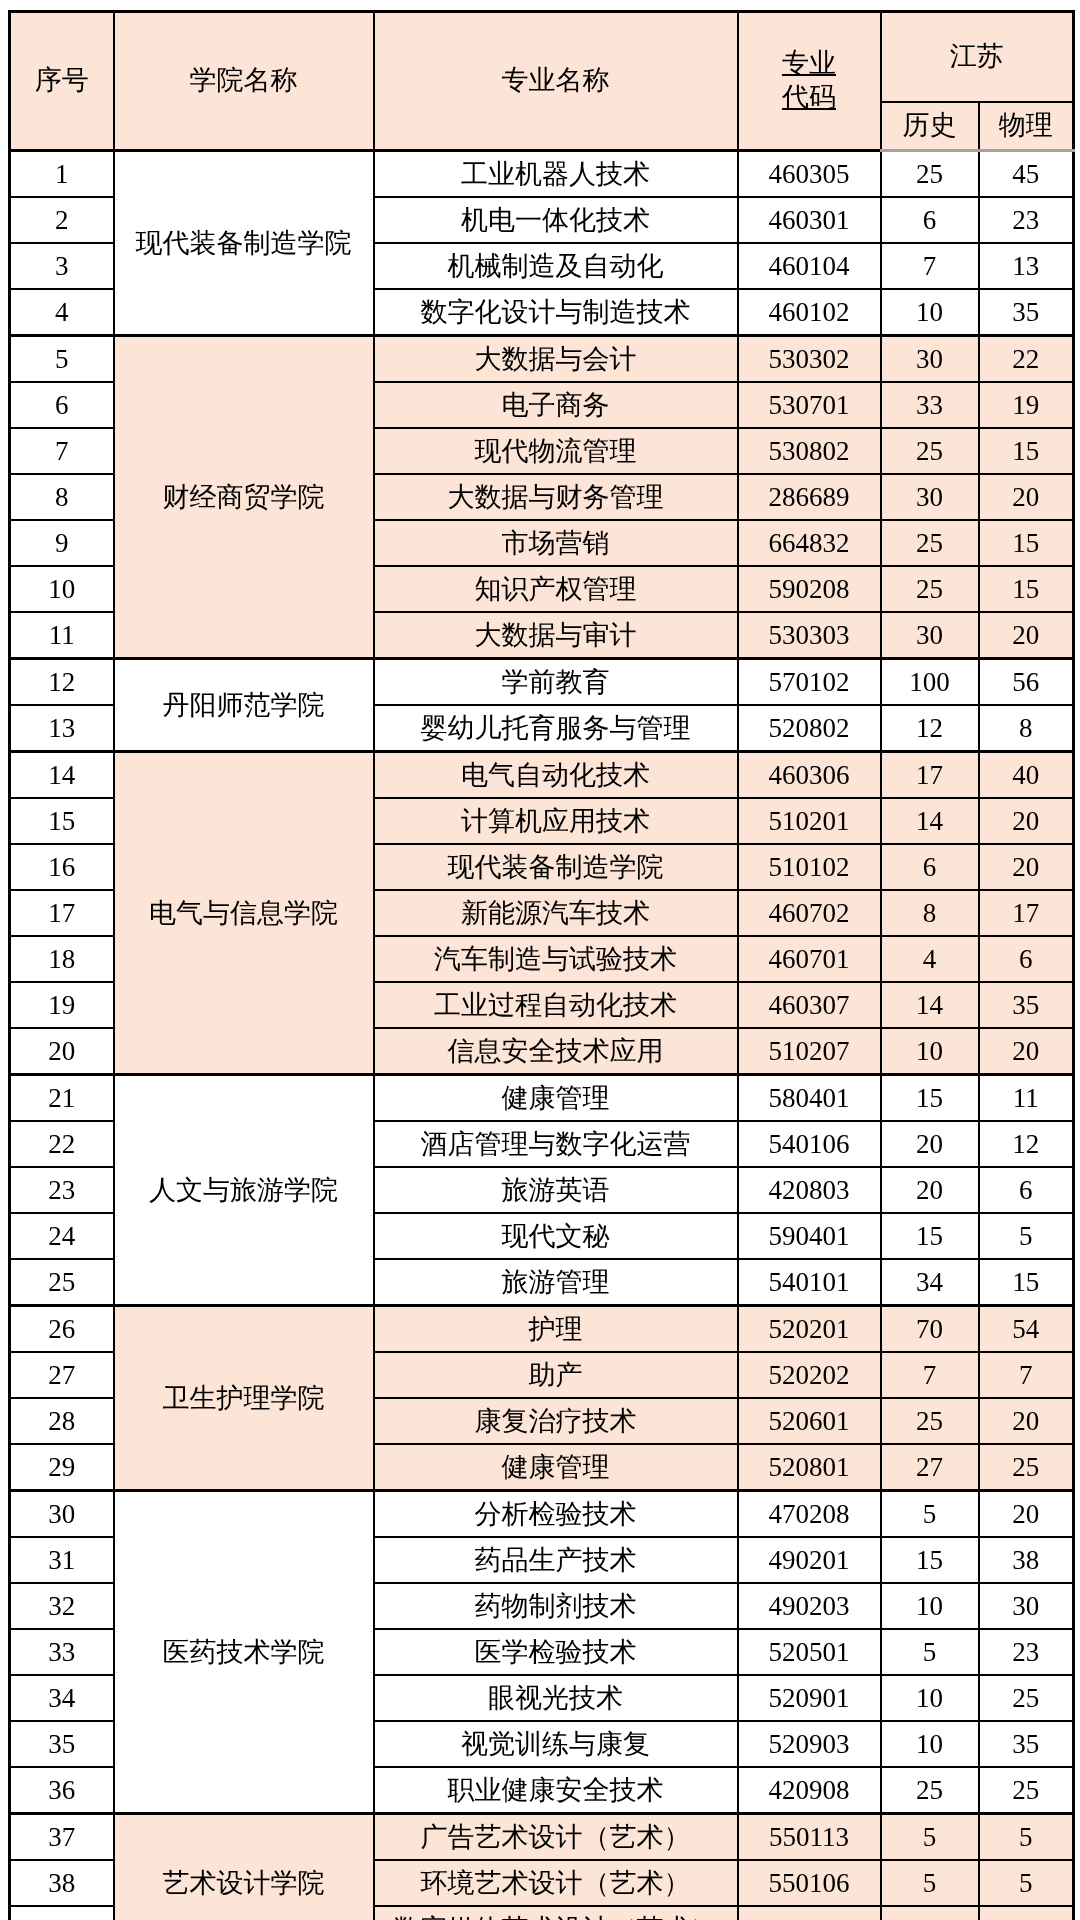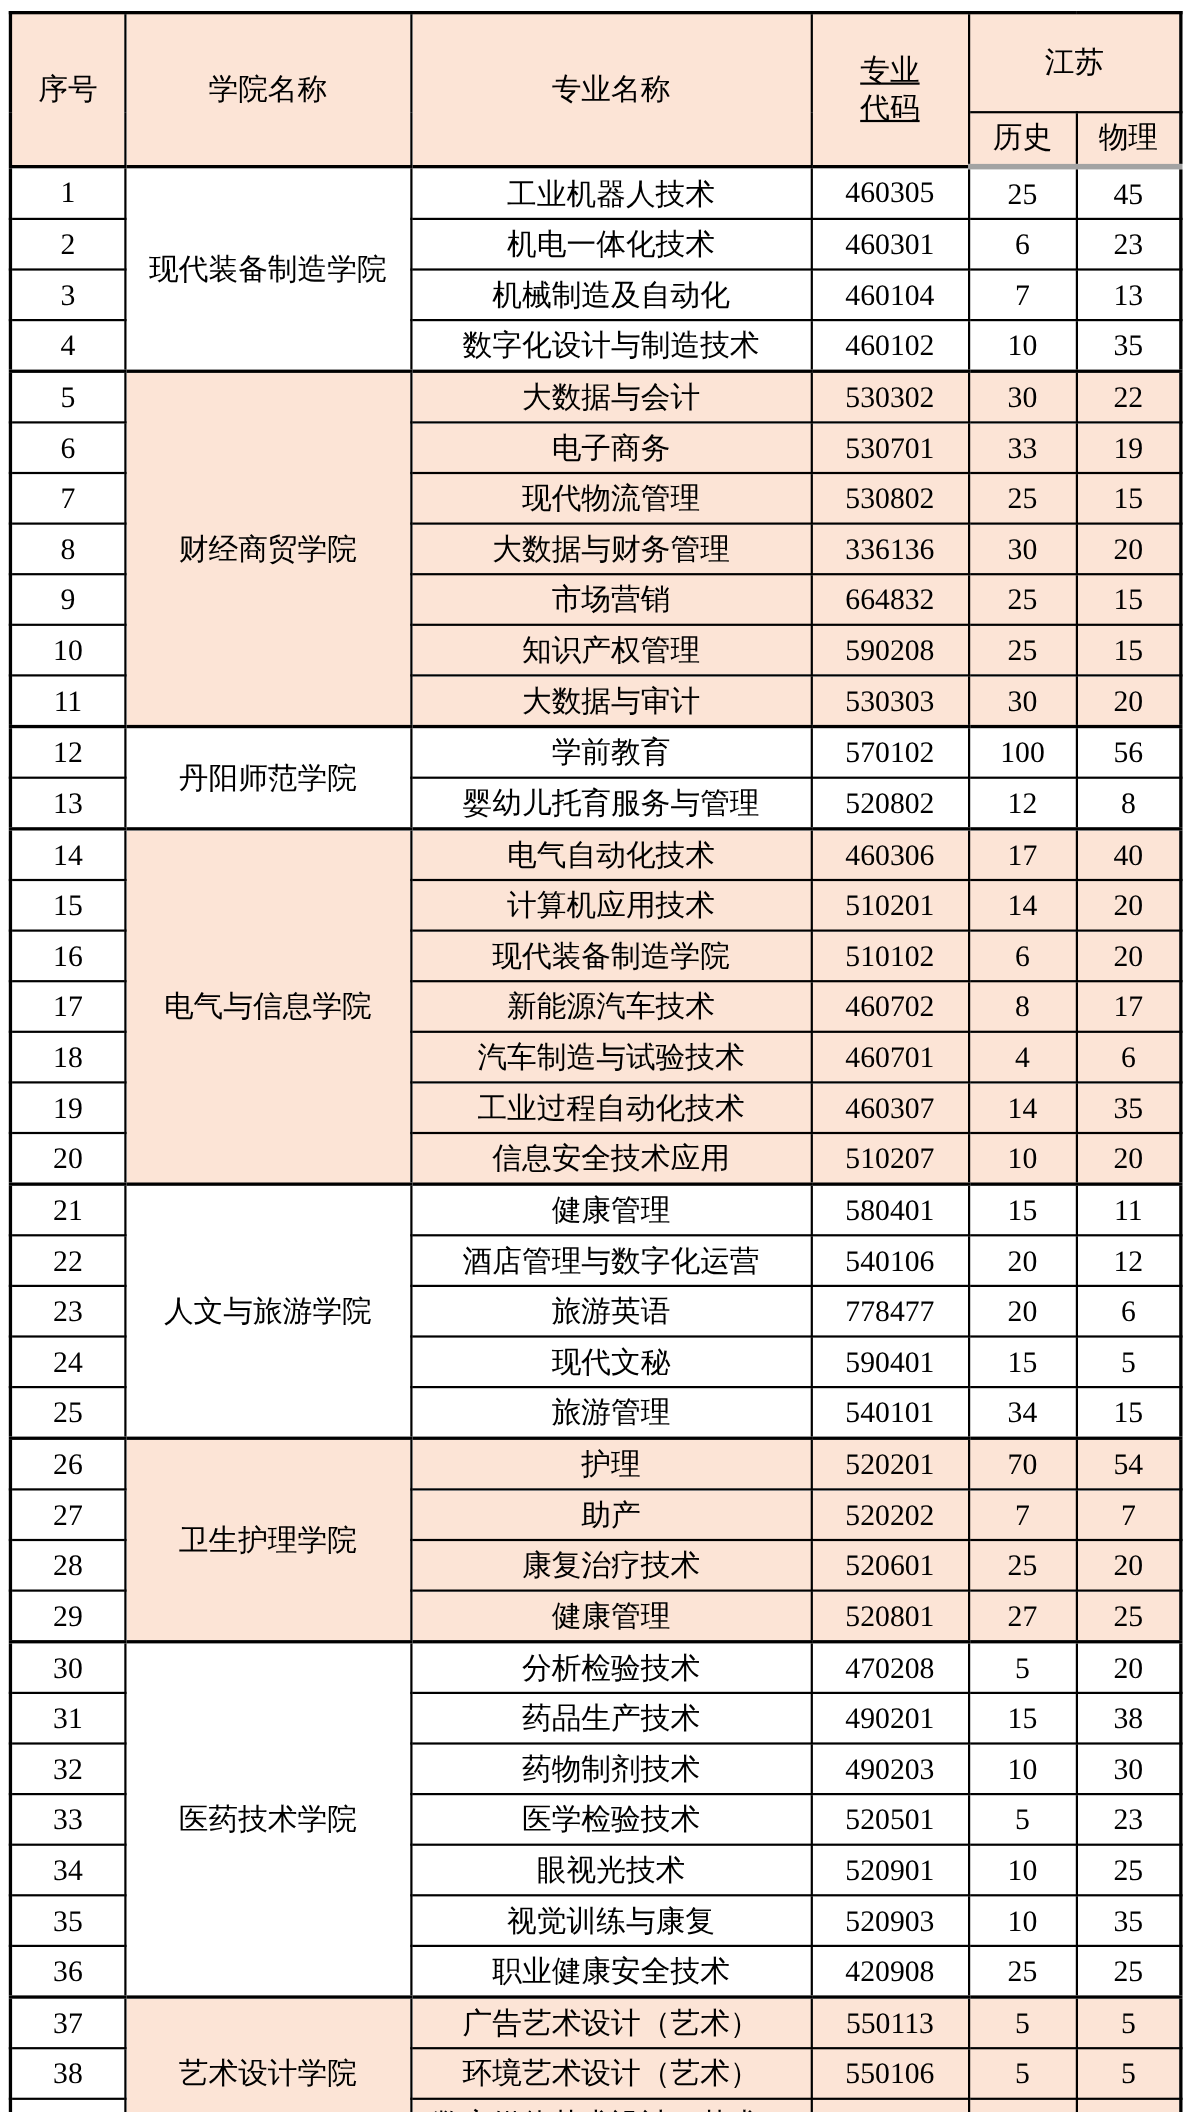--- a/index.html
+++ b/index.html
@@ -38,21 +38,21 @@
     font-weight: normal;
     overflow: hidden;
     white-space: nowrap;
   }
   thead th {
     background: #fce4d6;
     font-size: 27px;
     line-height: 1.25;
   }
   thead tr.hdr-main th { height: 88px; }
-  thead tr.hdr-sub th  { height: 46px; border-bottom: 5px solid #a3a3a3; }
+  thead tr.hdr-sub th  { height: 46px; border-bottom: 3px solid #a3a3a3; }
   th.wrap2 { white-space: pre-line; text-decoration: underline; }
 
   tbody td {
     font-size: 27px;
     height: 44px;
     background: #ffffff;
   }
   tbody td.band { background: #fce4d6; }
   tbody tr.group-start td { border-top: 3px solid #000000; }
 </style>
@@ -131,21 +131,21 @@
         <tr>
           <td>7</td>
           <td class="band">现代物流管理</td>
           <td class="band">530802</td>
           <td class="band">25</td>
           <td class="band">15</td>
         </tr>
         <tr>
           <td>8</td>
           <td class="band">大数据与财务管理</td>
-          <td class="band">336136</td>
+          <td class="band">286689</td>
           <td class="band">30</td>
           <td class="band">20</td>
         </tr>
         <tr>
           <td>9</td>
           <td class="band">市场营销</td>
           <td class="band">664832</td>
           <td class="band">25</td>
           <td class="band">15</td>
         </tr>
@@ -239,21 +239,21 @@
         <tr>
           <td>22</td>
           <td>酒店管理与数字化运营</td>
           <td>540106</td>
           <td>20</td>
           <td>12</td>
         </tr>
         <tr>
           <td>23</td>
           <td>旅游英语</td>
-          <td>778477</td>
+          <td>420803</td>
           <td>20</td>
           <td>6</td>
         </tr>
         <tr>
           <td>24</td>
           <td>现代文秘</td>
           <td>590401</td>
           <td>15</td>
           <td>5</td>
         </tr>

